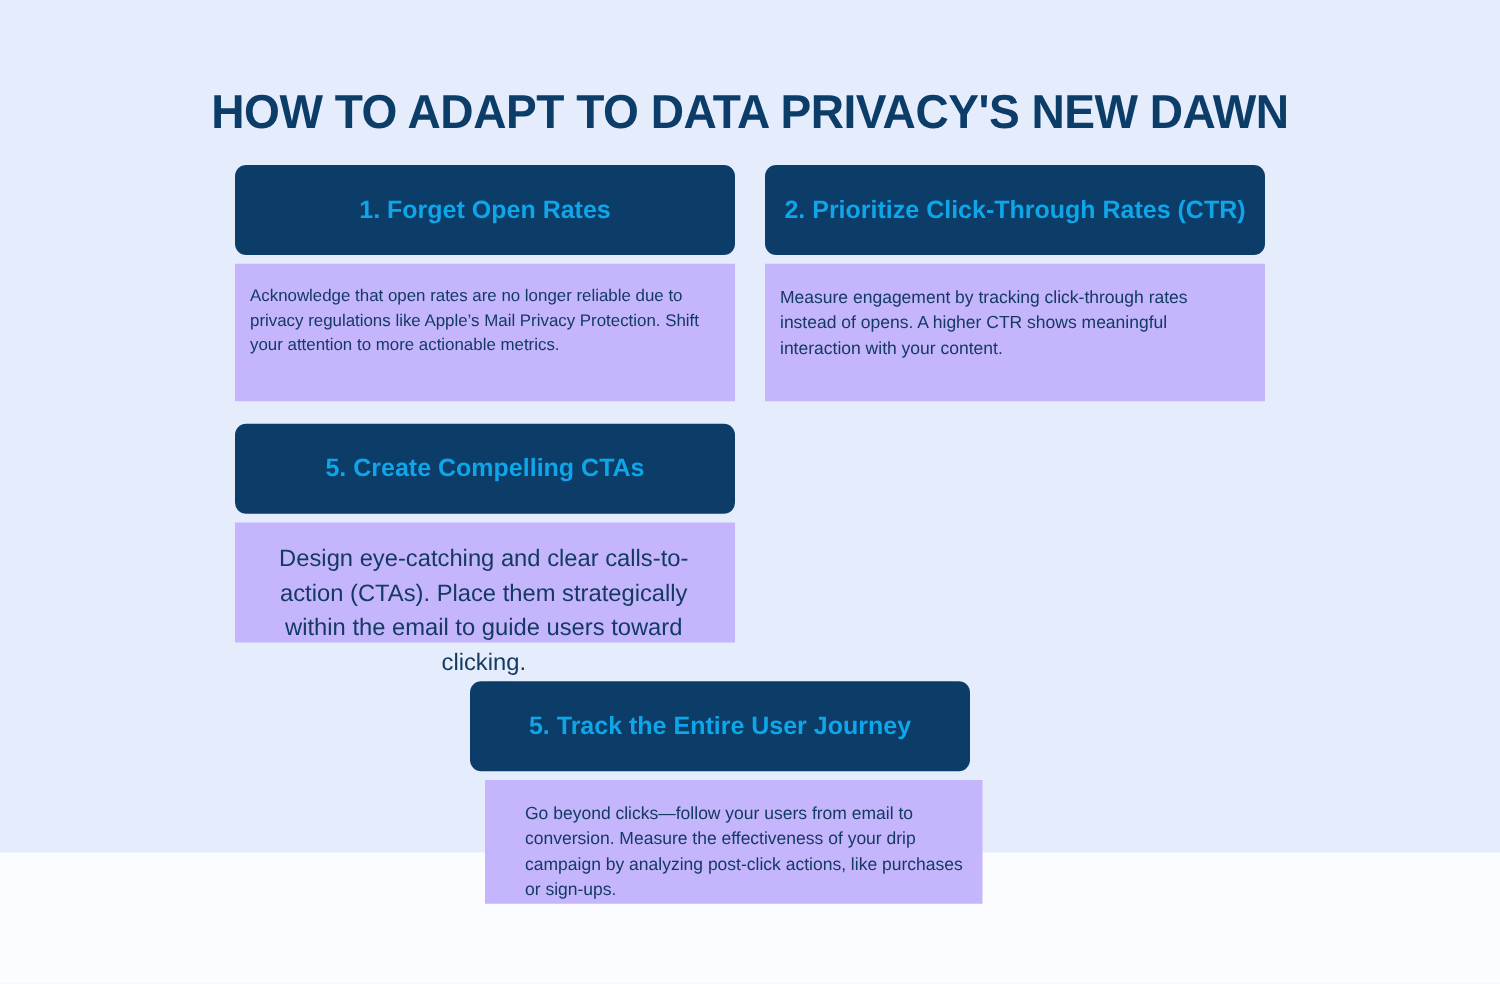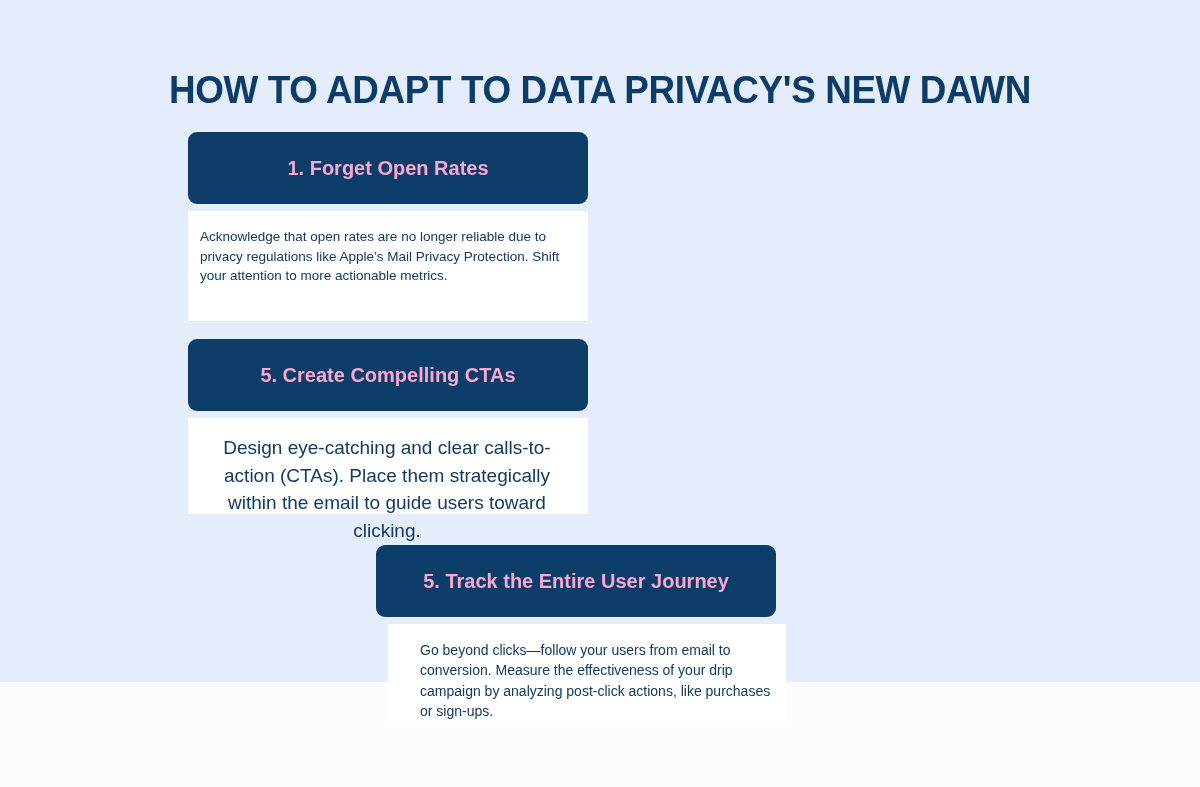--- a/index.html
+++ b/index.html
@@ -34,31 +34,31 @@
     transform: scaleX(0.97);
     transform-origin: center;
     white-space: nowrap;
   }
   .card {
     position: absolute;
   }
   .card-header {
     background: #0c3c68;
     border-radius: 9px;
-    color: #f9a8d4;
+    color: #0ea5e9;
     font-weight: bold;
     display: flex;
     align-items: center;
     justify-content: center;
     text-align: center;
     box-sizing: border-box;
     padding: 0 12px;
   }
   .card-body {
-    background: #ffffff;
+    background: #c4b5fd;
     color: #143a62;
     box-sizing: border-box;
     padding: 16px 14px 14px 12px;
     line-height: 1.45;
   }
   .card-body p {
     margin: 0;
   }
 
   
@@ -93,20 +93,26 @@
 
   <h1 class="page-title">HOW TO ADAPT TO DATA PRIVACY'S NEW DAWN</h1>
 
   <div class="card" id="card-1">
     <div class="card-header">1. Forget Open Rates</div>
     <div class="card-body">
       <p>Acknowledge that open rates are no longer reliable due to privacy regulations like Apple’s Mail Privacy Protection. Shift your attention to more actionable metrics.</p>
     </div>
   </div>
 
+  <div class="card" id="card-2">
+    <div class="card-header">2. Prioritize Click-Through Rates (CTR)</div>
+    <div class="card-body">
+      <p>Measure engagement by tracking click-through rates instead of opens. A higher CTR shows meaningful interaction with your content.</p>
+    </div>
+  </div>
 
   <div class="card" id="card-3">
     <div class="card-header">5. Create Compelling CTAs</div>
     <div class="card-body">
       <p>Design eye-catching and clear calls-to-action (CTAs). Place them strategically within the email to guide users toward clicking.</p>
     </div>
   </div>
 
 
   <div class="card" id="card-5">

